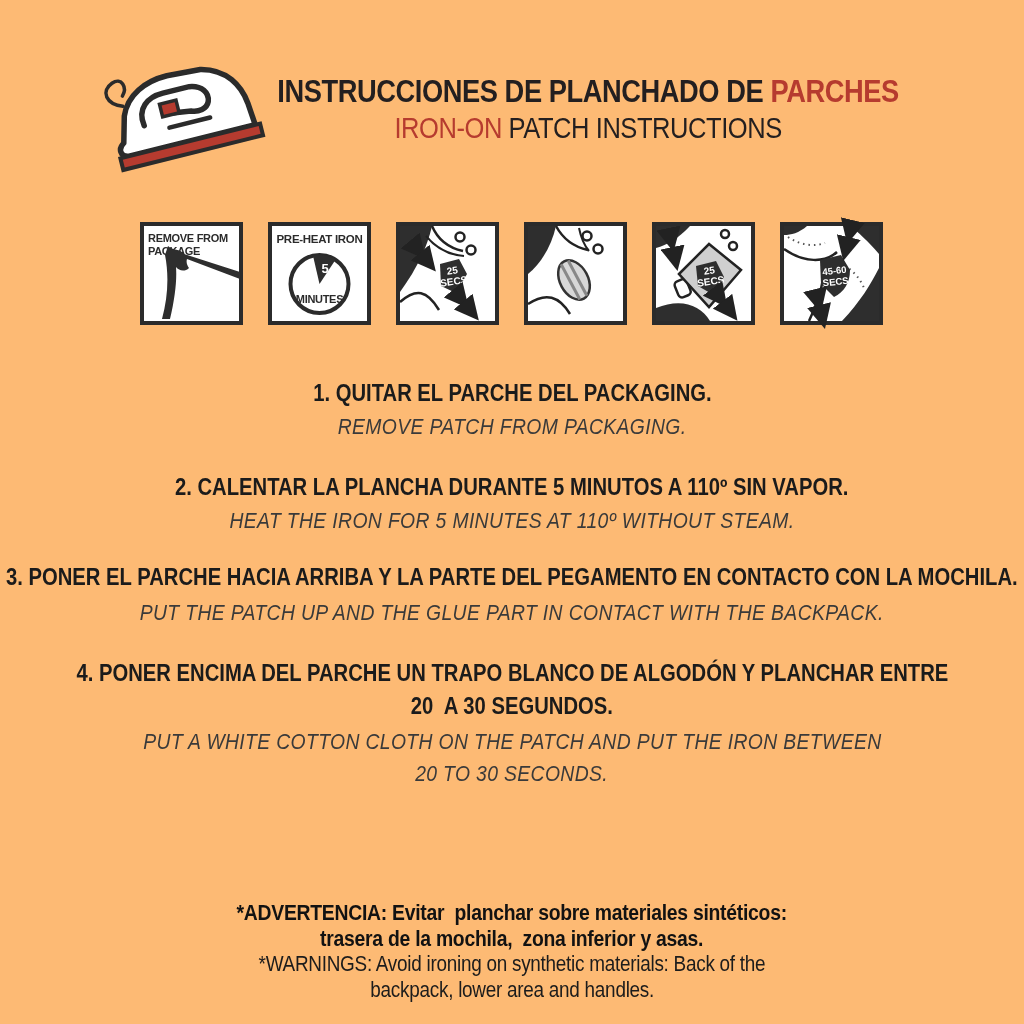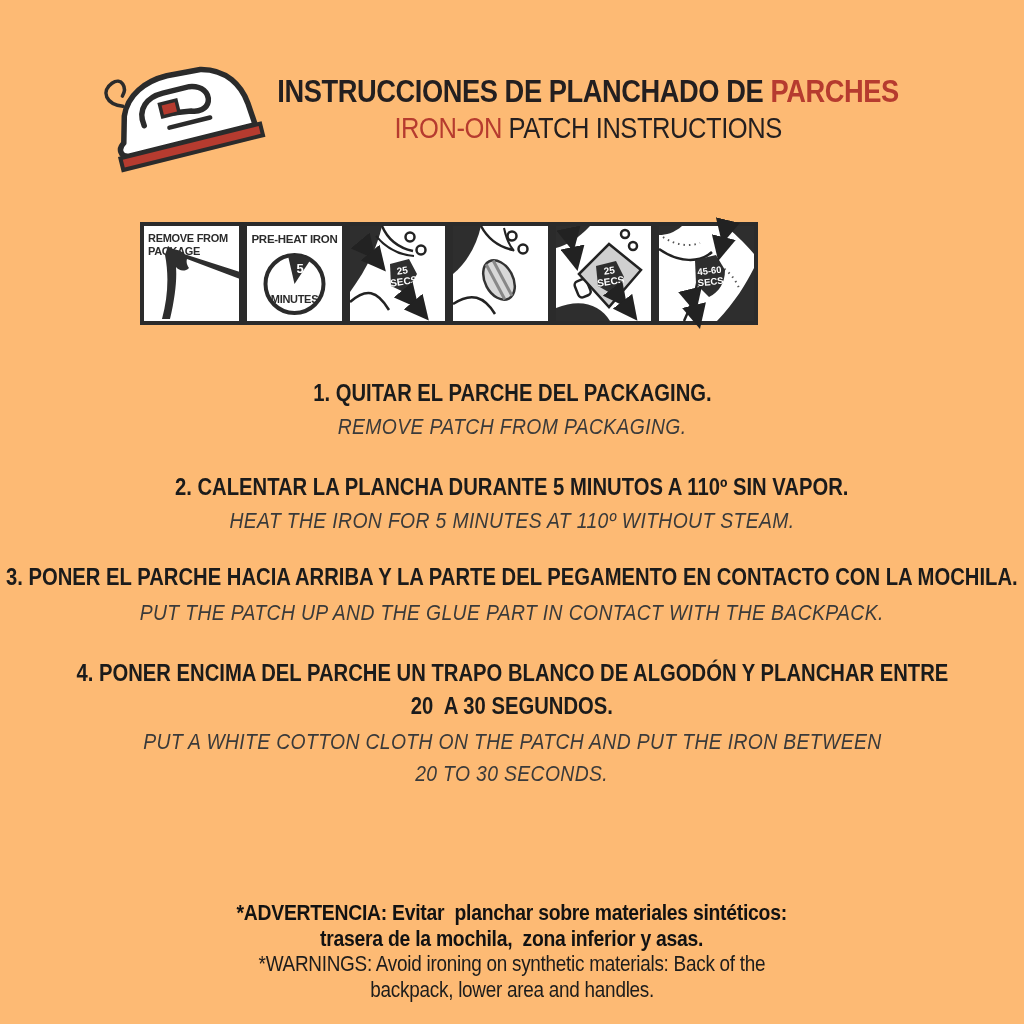--- a/index.html
+++ b/index.html
@@ -10,21 +10,21 @@
   svg{overflow:visible;}
   
   .iron-logo{position:absolute;left:103px;top:54px;}
   .tline{position:absolute;left:-188px;width:1400px;text-align:center;}
   .tline.title-shift{left:-112px;}
   .sq{display:inline-block;white-space:pre;transform:scaleX(0.88);transform-origin:50% 50%;}
   .title1{font-size:31px;font-weight:700;letter-spacing:-0.5px;color:#231f20;}
   .title2{font-size:29px;font-weight:400;letter-spacing:-0.5px;color:#231f20;}
   .red{color:#b63b2f;}
   
-  .pictos{position:absolute;left:140px;top:222px;display:flex;justify-content:flex-end;}
+  .pictos{position:absolute;left:140px;top:222px;display:flex;gap:25px;justify-content:flex-end;}
   .picto{width:103px;height:103px;}
   .pt{font-family:"Liberation Sans",sans-serif;font-weight:700;fill:#2b2b2b;}
   .ptw{font-family:"Liberation Sans",sans-serif;font-weight:700;fill:#ffffff;}
   
   .es{font-weight:700;font-size:23px;color:#1b1b1b;}
   .en{font-style:italic;font-size:22px;color:#3a3a3a;letter-spacing:0.4px;}
   
   .wes{font-weight:700;font-size:22px;color:#121212;letter-spacing:-0.3px;}
   .wen{font-weight:400;font-size:21.5px;color:#1c1c1c;letter-spacing:-0.3px;}
 </style>

